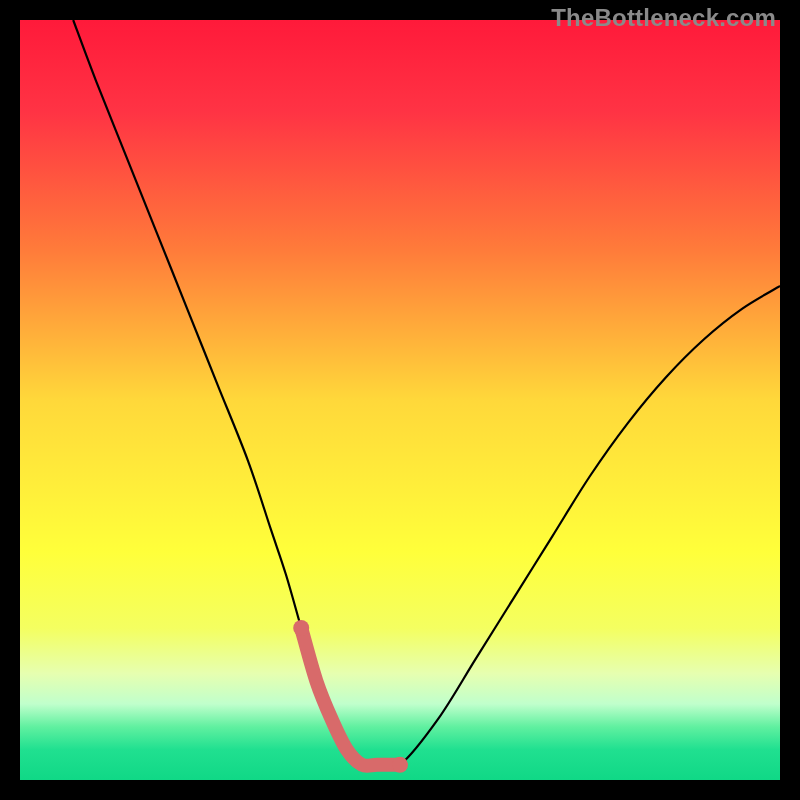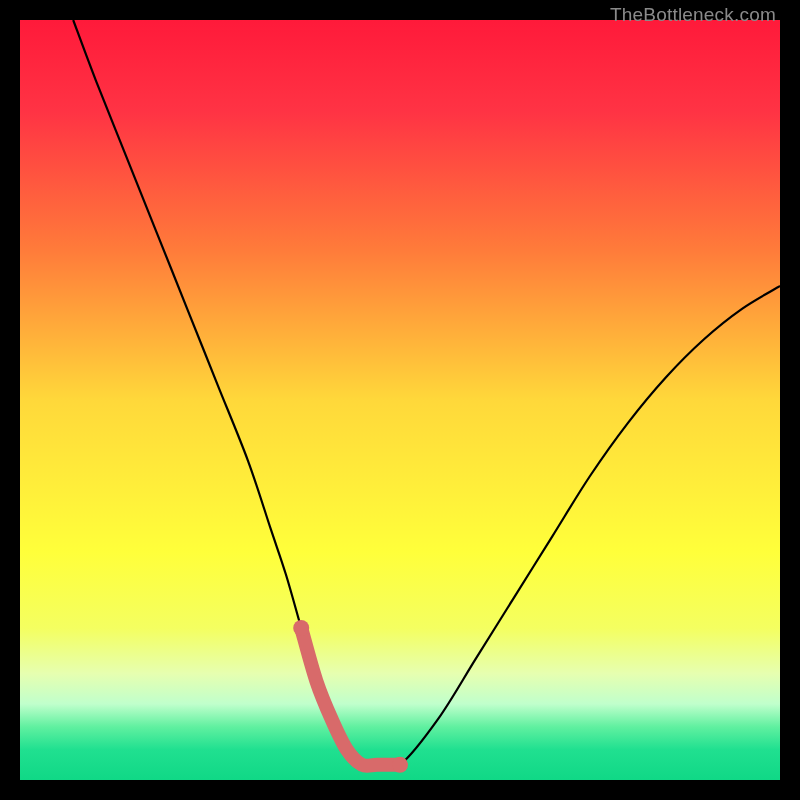--- a/index.html
+++ b/index.html
@@ -24,22 +24,22 @@
     left: 0;
     top: 0;
     width: 760px;
     height: 760px;
   }
   .watermark {
     position: absolute;
     top: 4px;
     right: 24px;
     color: #8a8a8a;
-    font-size: 19px;
-    font-weight: 400;
+    font-size: 24px;
+    font-weight: 700;
     letter-spacing: 0.2px;
   }
 </style>
 </head>
 <body>
 
 <div class="frame">
   <svg class="plot" viewBox="0 0 760 760">
     <defs>
       <linearGradient id="bg-grad" x1="0" y1="0" x2="0" y2="1">

